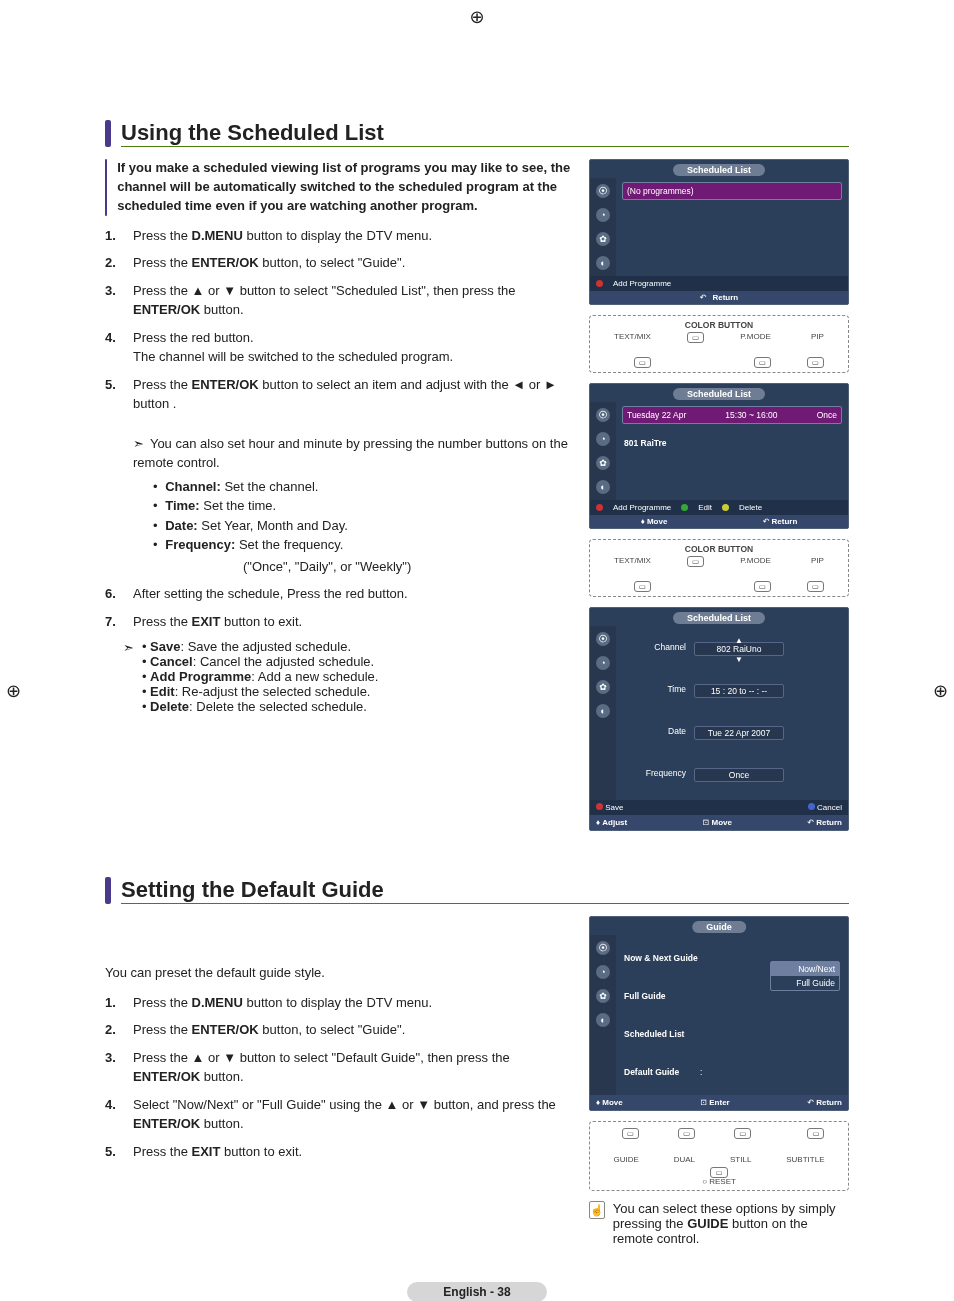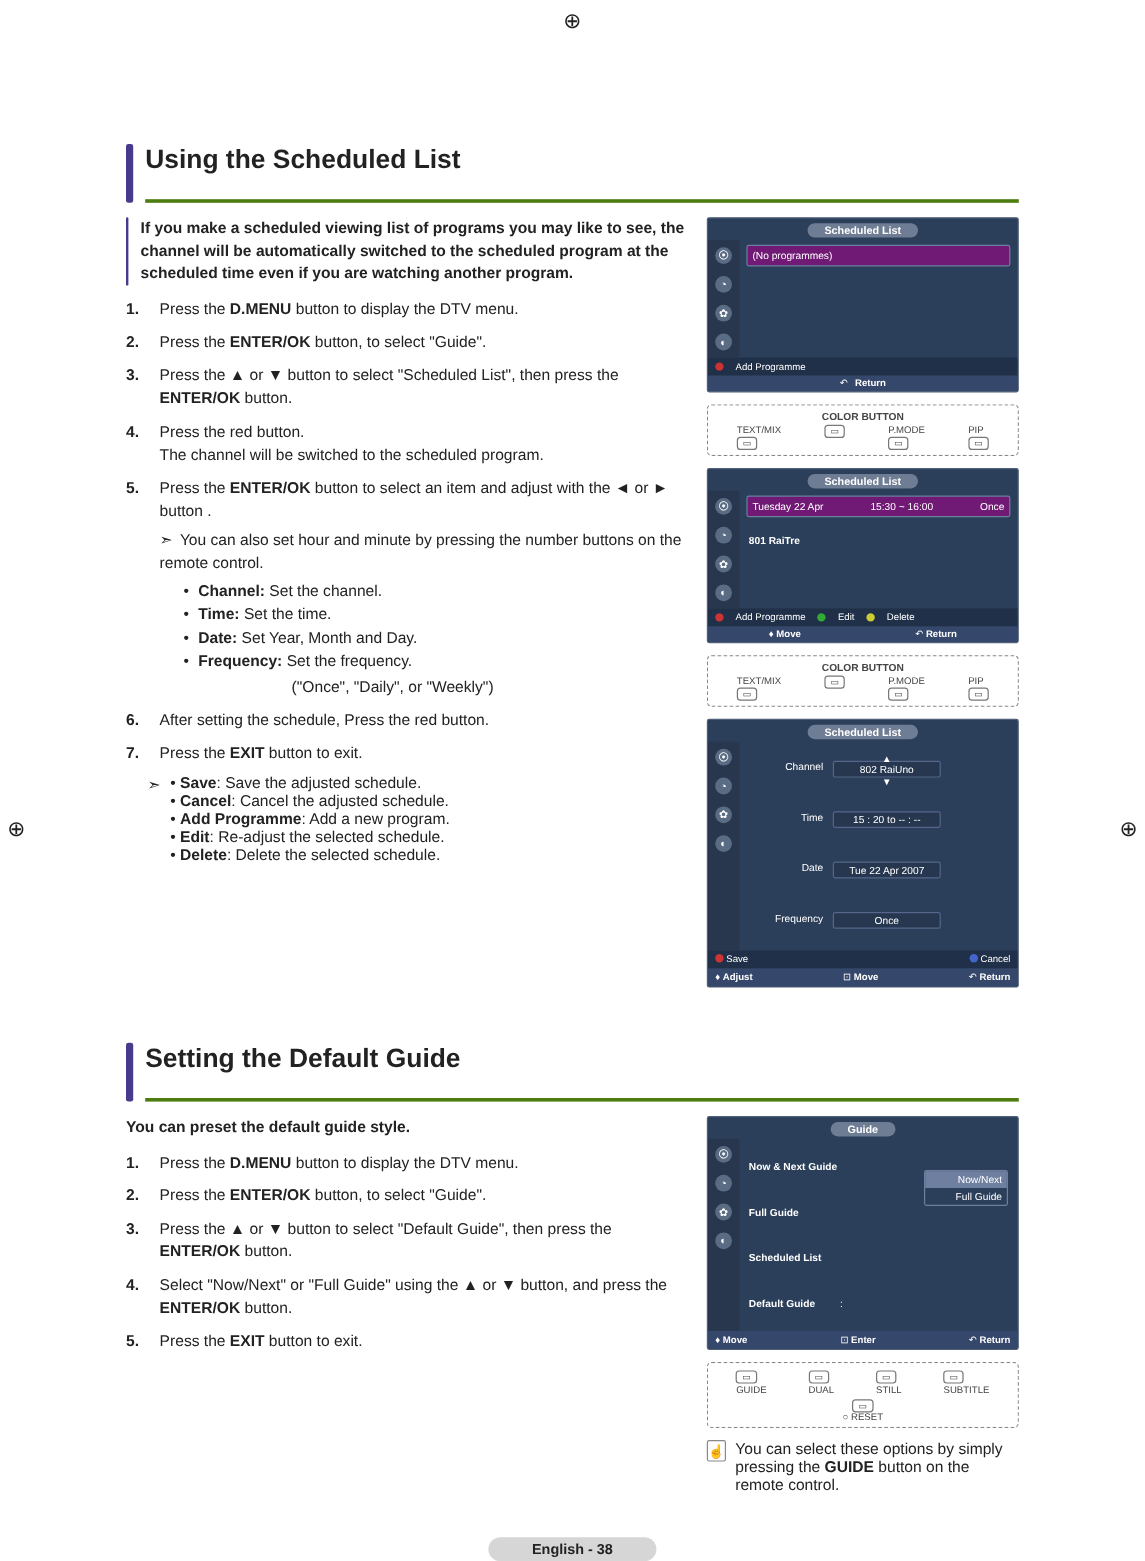--- a/index.html
+++ b/index.html
@@ -18,39 +18,39 @@
   .crop-left { left:6px;}
   .crop-right { right:6px;}
   .page-inner { position:relative; padding: 100px 65px 40px 65px; min-height:1200px;}
 
   .section-title-block {
     display:flex; align-items:stretch; margin-bottom:12px;
   }
   .section-bar { width:6px; background:#4a3a8c; margin-right:10px; border-radius:2px;}
   .section-title {
     font-size:22px; font-weight:bold; color:#222;
-    border-bottom:3px solid #4d7c0f; flex:1; padding-bottom:20px;
+    border-bottom:1px solid #4d7c0f; flex:1; padding-bottom:0;
   }
 
   .two-col {
     display:flex; gap:18px; margin-bottom:36px;
   }
   .left-col { flex:1.2; }
   .right-col { width:260px; flex:none; }
 
   .intro-block { display:flex; }
   .intro-bar { width:6px; background:#4a3a8c; margin-right:10px; border-radius:2px;}
   .intro-text { font-weight:bold; font-size:13px; line-height:1.45; }
 
   ol.steps { list-style:none; margin-top:10px;}
   ol.steps>li { display:flex; gap:10px; margin-bottom:8px; line-height:1.5;}
   ol.steps>li>.num { font-weight:bold; min-width:18px;}
   ol.steps .body { flex:1;}
 
-  .sub-note { margin-left:28px; margin-top:4px;}
+  .sub-note { margin-left:28px; margin-top:20px;}
   .sub-note .arrow { margin-right:6px;}
   .bullets { margin-left:20px; margin-top:4px;}
   .bullets .dot { margin-right:4px;}
   .indent-note { margin-left:90px; margin-top:2px;}
 
   .tail-note { display:flex; gap:8px; margin-top:8px; margin-left:18px;}
   .tail-note .arrow{margin-top:1px;}
 
   b { font-weight:bold; }
 
@@ -92,21 +92,21 @@
     background:#35476a; font-size:8px; padding:3px 6px; display:flex;
     justify-content:space-between;
   }
 
   .remote-hint {
     border:1px dashed #888; border-radius:4px; padding:4px 6px;
     margin-bottom:10px; font-size:8px; color:#444; text-align:center;
   }
   .remote-hint .rh-title{font-weight:bold; font-size:8.5px; margin-bottom:2px;}
   .remote-hint .rh-row{display:flex;justify-content:space-around;margin-top:2px;}
-  .remote-hint .rbtn{display:flex;flex-direction:column;align-items:flex-start;gap:1px;}
+  .remote-hint .rbtn{display:flex;flex-direction:column;align-items:flex-end;gap:16px;}
   .remote-hint .key{border:1px solid #777;border-radius:3px;padding:0 4px;font-size:7.5px;}
 
   .guide-osd .osd-main .popup {
     position:absolute; right:8px; top:26px; background:#2b3f5a;
     border:1px solid #6e7fa0; border-radius:2px; width:70px;
   }
   .popup .opt{padding:2px 4px;font-size:8.5px;text-align:right;}
   .popup .opt.sel{background:#6e7fa0;}
 
   .tip-row { display:flex; gap:8px; margin-top:8px; font-size:13px; align-items:flex-start;}
@@ -198,21 +198,21 @@
             <span>Press the </span><b>EXIT</b><span> button to exit.</span>
           </div>
           </li>
       </ol>
 
       <div class="tail-note">
         <span class="arrow">➣</span>
         <div>
           <div><span>• </span><b>Save</b><span>: Save the adjusted schedule.</span></div>
           <div><span>• </span><b>Cancel</b><span>: Cancel the adjusted schedule.</span></div>
-          <div><span>• </span><b>Add Programme</b><span>: Add a new program.</span></div>
+          <div><span>• </span><b>Add Programme</b><span>: Add a new schedule.</span></div>
           <div><span>• </span><b>Edit</b><span>: Re-adjust the selected schedule.</span></div>
           <div><span>• </span><b>Delete</b><span>: Delete the selected schedule.</span></div>
         </div>
       </div>
     </div>
 
     <div class="right-col">
 
       <div class="osd">
         <div class="osd-title-pill">Scheduled List</div>
@@ -361,21 +361,21 @@
     </div>
   </div>
 
   <div class="section-title-block">
     <div class="section-bar"></div>
     <div class="section-title">Setting the Default Guide</div>
   </div>
 
   <div class="two-col">
     <div class="left-col">
-      <div class="intro-text" style="font-weight:bold;">You can preset the default guide style.</div>
+      <div class="intro-text" style="font-weight:normal;margin-top:48px;">You can preset the default guide style.</div>
 
       <ol class="steps">
         <li>
             <span class="num">1.</span>
           <div class="body">
             <span>Press the </span><b>D.MENU</b><span> button to display the DTV menu.</span>
           </div>
           </li>
         <li>
             <span class="num">2.</span>

